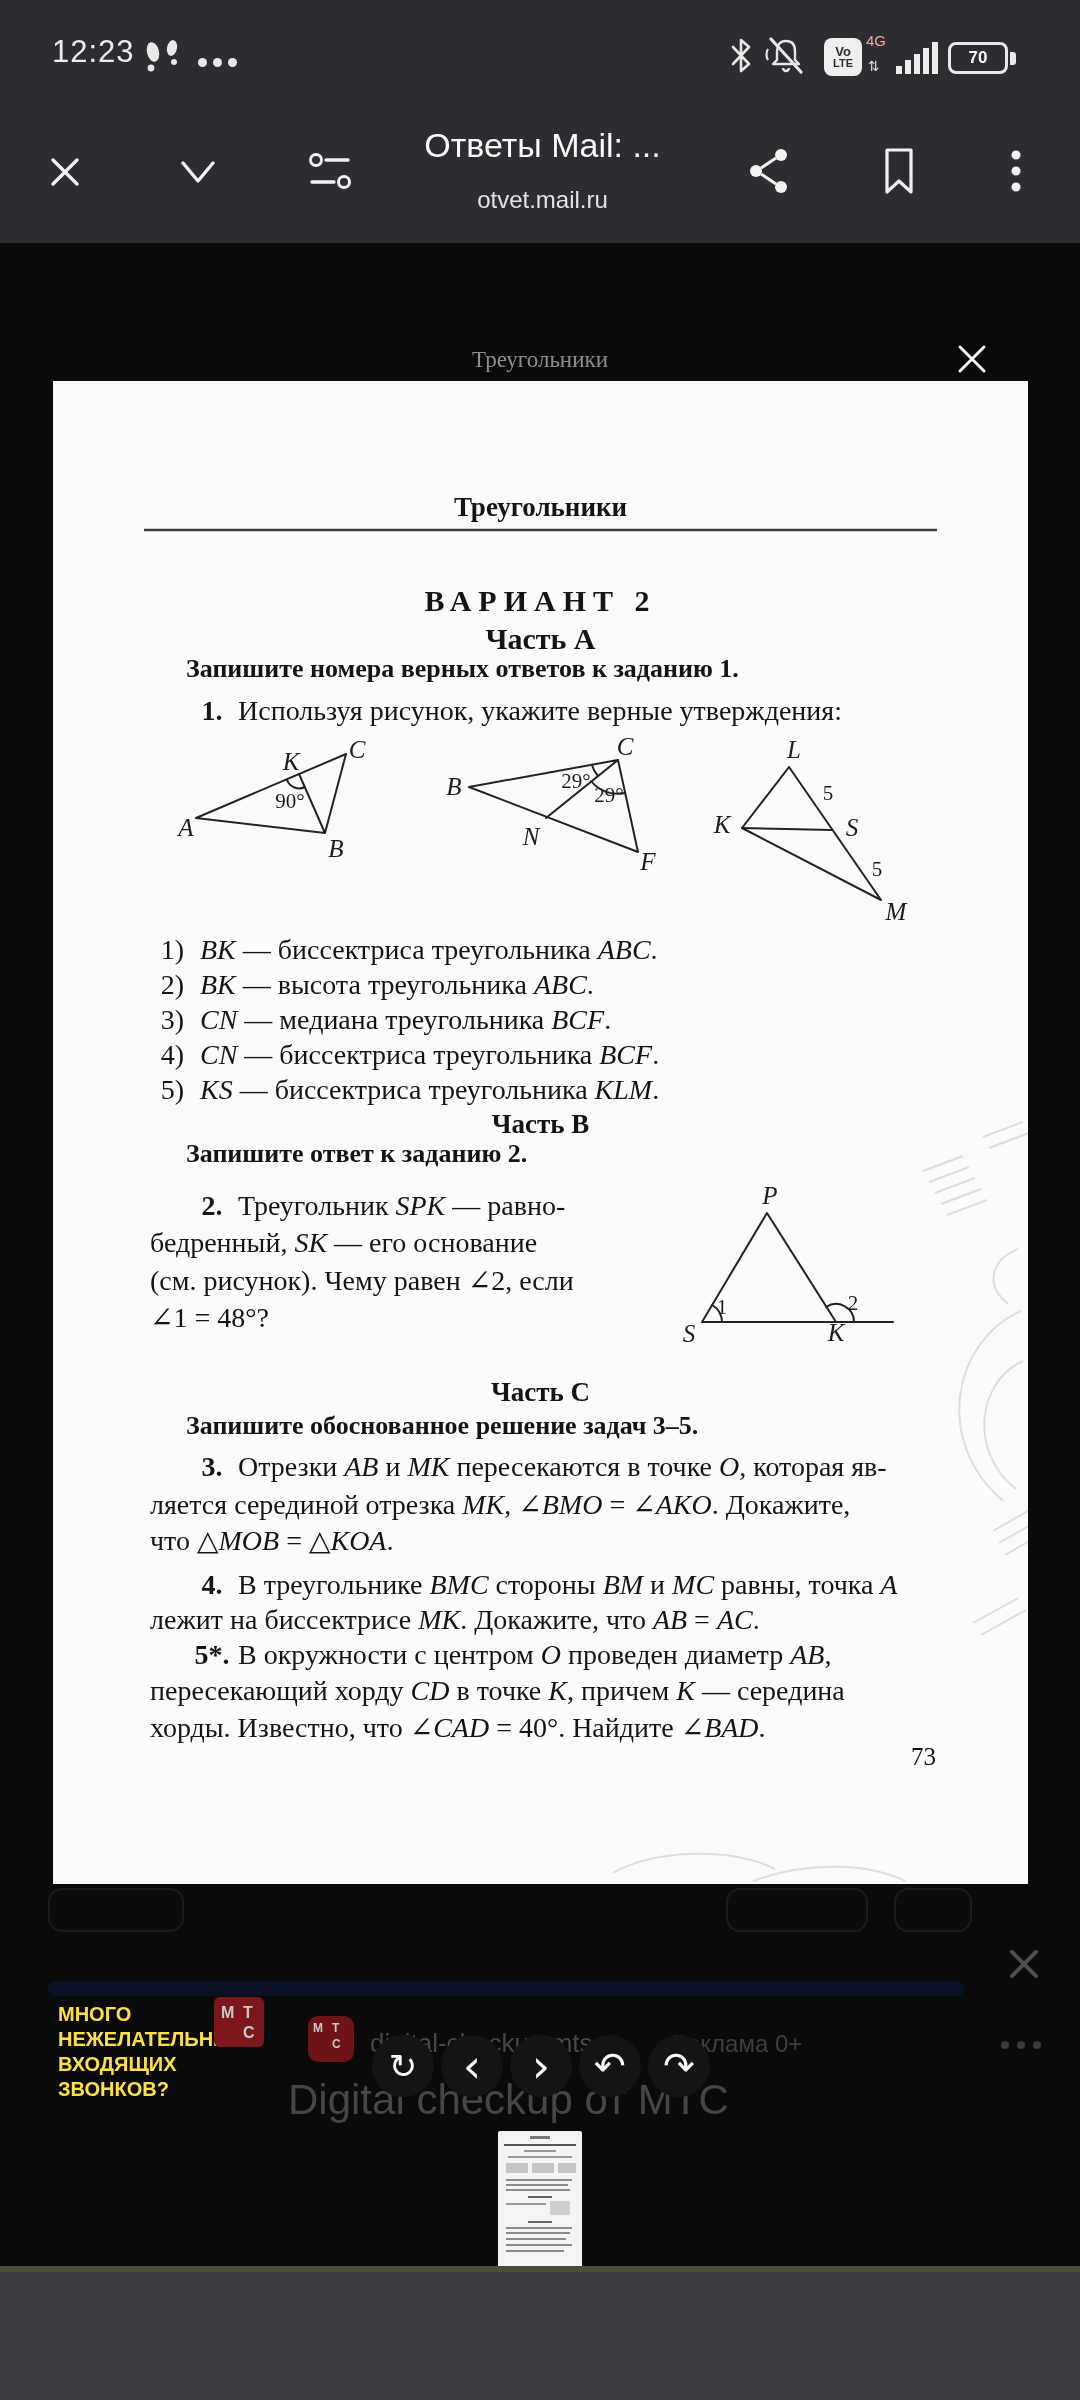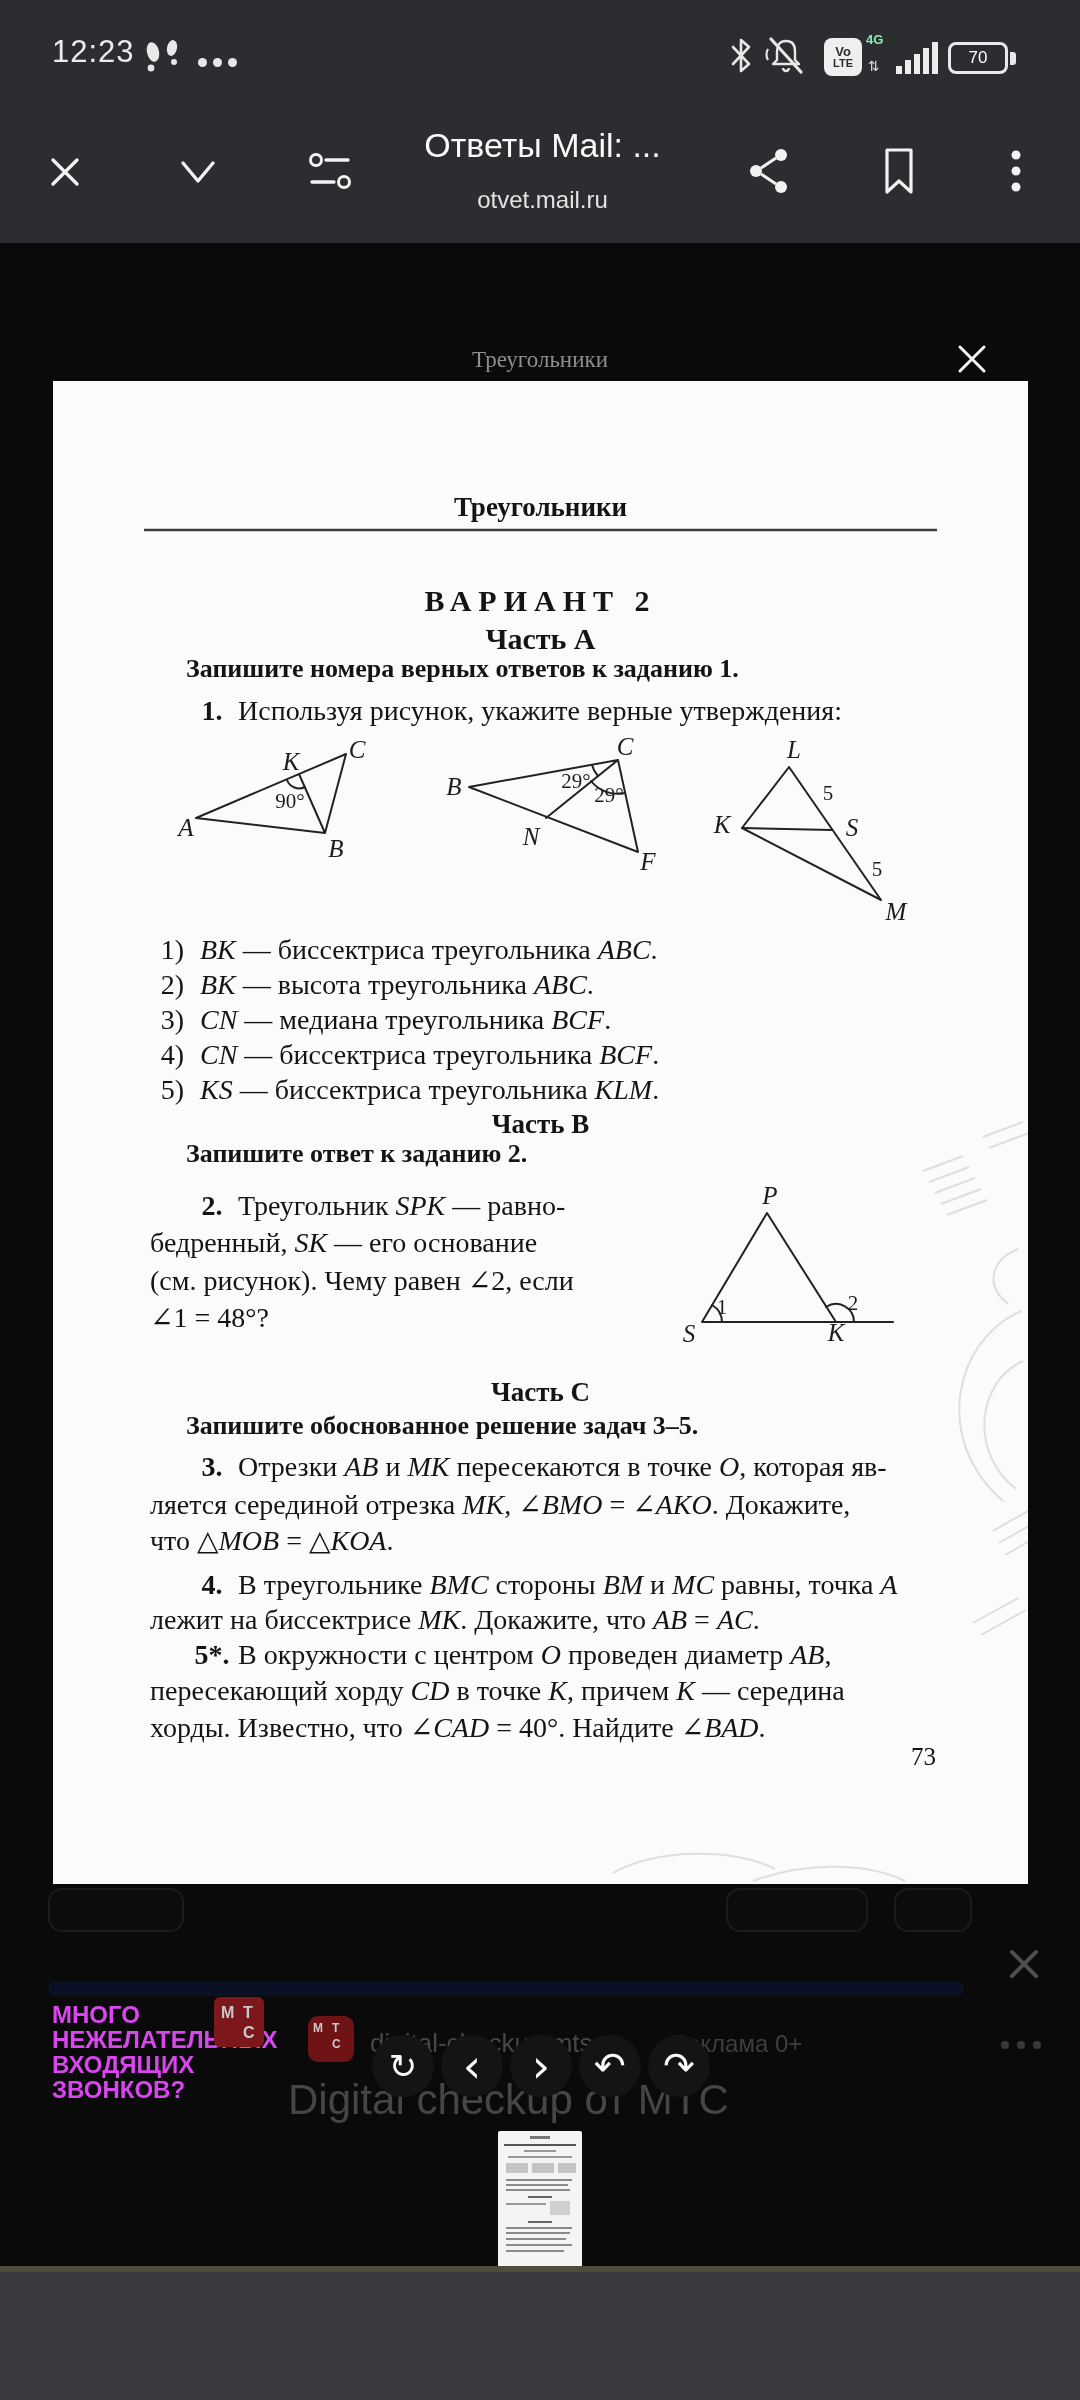--- a/index.html
+++ b/index.html
@@ -8,25 +8,25 @@
   .abs{position:absolute;}
 
   
   #topbar{left:0;top:0;width:1080px;height:296px;background:#2b2d30;}
   .sb-text{color:#ececec;}
   #time{left:52px;top:34px;font-size:31px;letter-spacing:1px;}
   .sb-dot{width:9px;height:9px;border-radius:50%;background:#e8e8e8;}
   #volte{left:824px;top:38px;width:38px;height:38px;background:#efefef;border-radius:8px;
          display:flex;flex-direction:column;align-items:center;justify-content:center;line-height:1;}
   #volte div{color:#2b2d30;font-weight:bold;}
-  #net4g{left:866px;top:32px;font-size:13px;font-weight:bold;color:#86efac;}
+  #net4g{left:866px;top:32px;font-size:15px;font-weight:normal;color:#fca5a5;}
   #netarrows{left:868px;top:58px;font-size:14px;color:#dedede;letter-spacing:-2px;}
   #battery{left:948px;top:42px;width:60px;height:32px;border:3px solid #e9e9e9;border-radius:8px;
            box-sizing:border-box;display:flex;align-items:center;justify-content:center;}
-  #battery span{color:#fff;font-size:17px;font-weight:normal;}
+  #battery span{color:#fff;font-size:17px;font-weight:bold;}
   #battnub{left:1010px;top:52px;width:6px;height:13px;background:#e9e9e9;border-radius:0 3px 3px 0;}
   #ttl{left:370px;top:126px;width:345px;text-align:center;color:#fafafa;font-size:34px;}
   #turl{left:370px;top:186px;width:345px;text-align:center;color:#e3e3e3;font-size:24px;}
 
   
   #viewer{left:0;top:243px;width:1080px;height:2029px;background:#0a0a0a;}
   #dimhdr{left:0;top:104px;width:1080px;text-align:center;color:#8f8f8f;font-size:23px;
           font-family:"Liberation Serif","DejaVu Serif",serif;}
 
   
@@ -39,21 +39,21 @@
   .inum{display:inline-block;width:55px;}
   #fig-svg{position:absolute;left:0;top:0;pointer-events:none;}
   .fstroke{stroke:#222;stroke-width:2;fill:none;stroke-linejoin:round;stroke-linecap:round;}
   .fl{font:italic 25px "Liberation Serif",serif;fill:#1c1c1c;text-anchor:middle;}
   .fn{font:21px "Liberation Serif",serif;fill:#1c1c1c;text-anchor:middle;}
   .scan{stroke:#d7d7d7;stroke-width:2;fill:none;opacity:.8;}
 
   
   .dimcard{border:2px solid #1b1b1e;border-radius:14px;background:#0c0c0c;}
   #navybar{left:48px;top:1981px;width:916px;height:15px;background:#0a1124;border-radius:7px;}
-  #adhead{left:52px;top:2002px;font-size:24px;font-weight:bold;line-height:25px;color:#d946ef;}
+  #adhead{left:58px;top:2002px;font-size:20px;font-weight:bold;line-height:25px;color:#fde047;}
   #adlogo{left:214px;top:1997px;width:50px;height:50px;background:#7c181c;border-radius:6px;}
   #adlogo span,#adapp span{position:absolute;font-weight:bold;color:#c9c9cc;}
   #adapp{left:308px;top:2016px;width:46px;height:46px;background:#701316;border-radius:10px;}
   #addomain{left:370px;top:2028px;font-size:26px;color:#47474b;}
   #addisc{left:672px;top:2030px;font-size:24px;color:#3f3f43;}
   #adtitle{left:288px;top:2076px;font-size:42px;color:#46464a;}
 
   
   .ctl{width:62px;height:62px;border-radius:50%;background:#141416;color:#fafafa;
        display:flex;align-items:center;justify-content:center;

